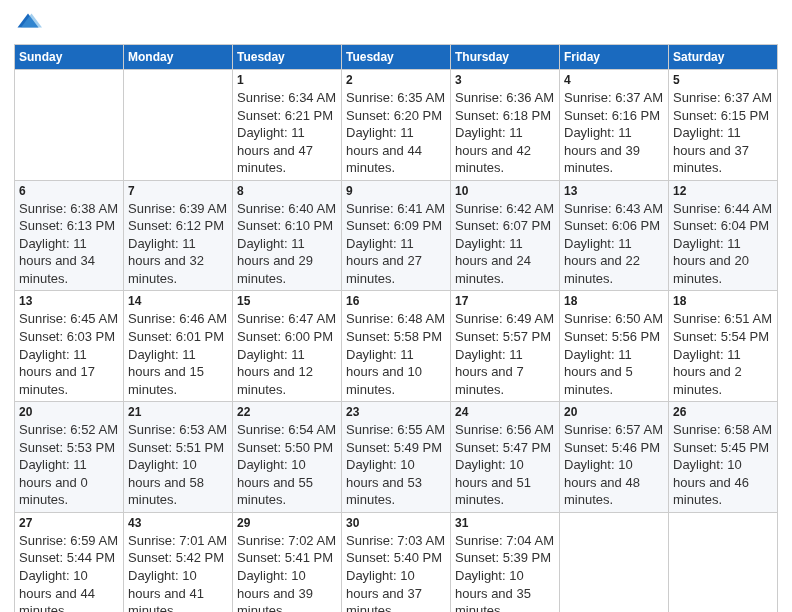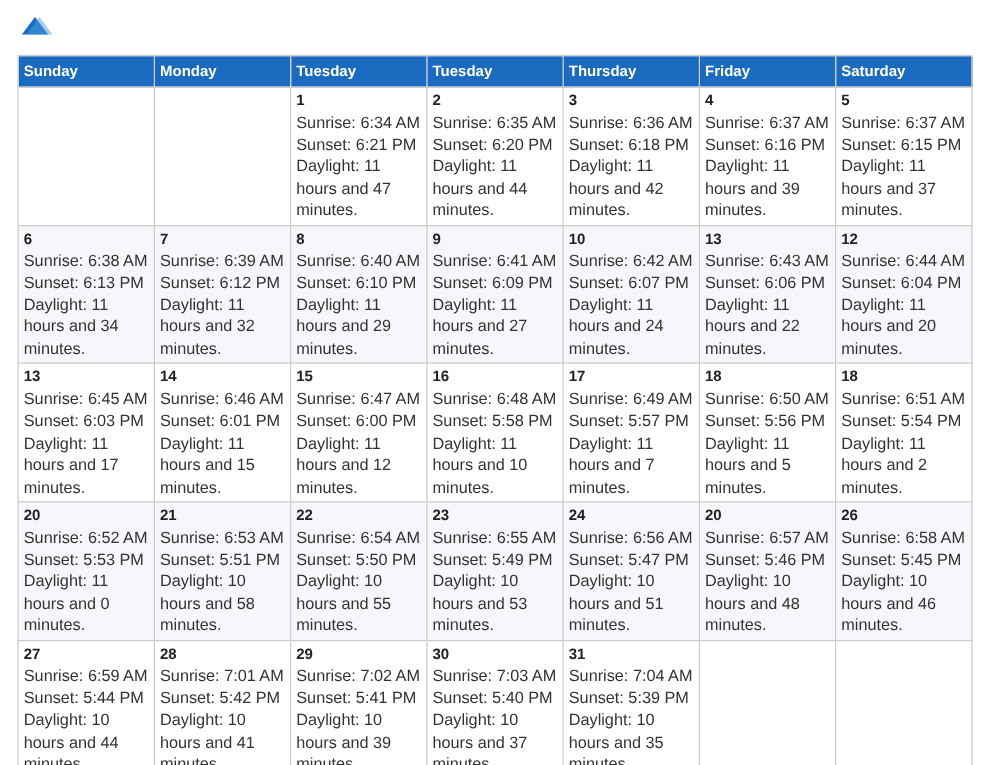--- a/index.html
+++ b/index.html
@@ -169,21 +169,21 @@
           <td><span class="day-number">20</span><span class="cell-text">Sunrise: 6:52 AM<br>Sunset: 5:53 PM<br>Daylight: 11 hours and 0 minutes.</span></td>
           <td><span class="day-number">21</span><span class="cell-text">Sunrise: 6:53 AM<br>Sunset: 5:51 PM<br>Daylight: 10 hours and 58 minutes.</span></td>
           <td><span class="day-number">22</span><span class="cell-text">Sunrise: 6:54 AM<br>Sunset: 5:50 PM<br>Daylight: 10 hours and 55 minutes.</span></td>
           <td><span class="day-number">23</span><span class="cell-text">Sunrise: 6:55 AM<br>Sunset: 5:49 PM<br>Daylight: 10 hours and 53 minutes.</span></td>
           <td><span class="day-number">24</span><span class="cell-text">Sunrise: 6:56 AM<br>Sunset: 5:47 PM<br>Daylight: 10 hours and 51 minutes.</span></td>
           <td><span class="day-number">20</span><span class="cell-text">Sunrise: 6:57 AM<br>Sunset: 5:46 PM<br>Daylight: 10 hours and 48 minutes.</span></td>
           <td><span class="day-number">26</span><span class="cell-text">Sunrise: 6:58 AM<br>Sunset: 5:45 PM<br>Daylight: 10 hours and 46 minutes.</span></td>
         </tr>
         <tr>
           <td><span class="day-number">27</span><span class="cell-text">Sunrise: 6:59 AM<br>Sunset: 5:44 PM<br>Daylight: 10 hours and 44 minutes.</span></td>
-          <td><span class="day-number">28</span><span class="cell-text">Sunrise: 7:01 AM<br>Sunset: 5:42 PM<br>Daylight: 10 hours and 41 minutes.</span></td>
+          <td><span class="day-number">43</span><span class="cell-text">Sunrise: 7:01 AM<br>Sunset: 5:42 PM<br>Daylight: 10 hours and 41 minutes.</span></td>
           <td><span class="day-number">29</span><span class="cell-text">Sunrise: 7:02 AM<br>Sunset: 5:41 PM<br>Daylight: 10 hours and 39 minutes.</span></td>
           <td><span class="day-number">30</span><span class="cell-text">Sunrise: 7:03 AM<br>Sunset: 5:40 PM<br>Daylight: 10 hours and 37 minutes.</span></td>
           <td><span class="day-number">31</span><span class="cell-text">Sunrise: 7:04 AM<br>Sunset: 5:39 PM<br>Daylight: 10 hours and 35 minutes.</span></td>
           <td class="empty-cell"></td>
           <td class="empty-cell"></td>
         </tr>
       </tbody>
   </table>
 </div>
 

